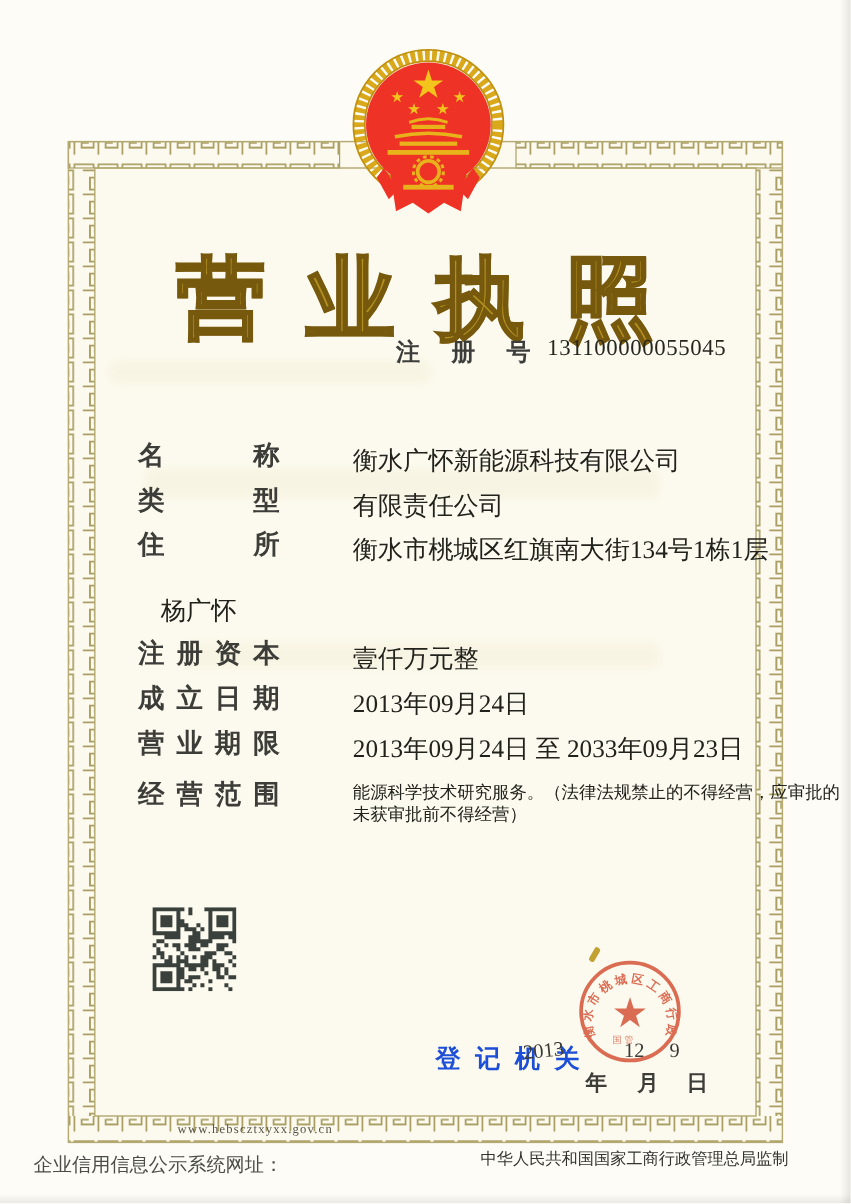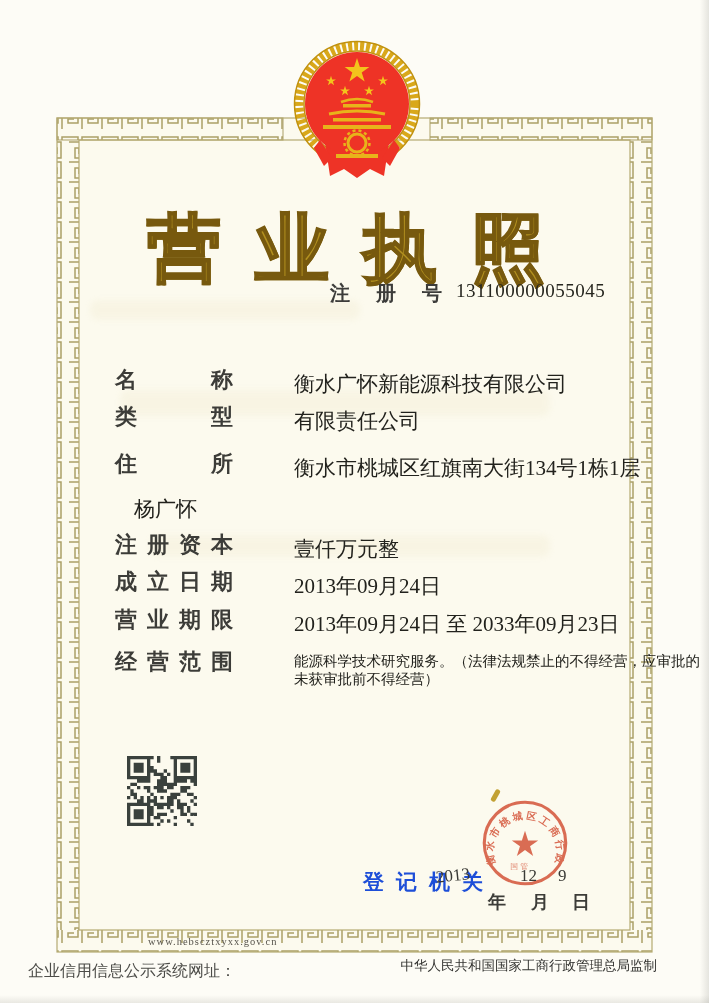--- a/index.html
+++ b/index.html
@@ -166,21 +166,21 @@
   </div>
 
   <div class="field" style="top:368px">
     <span class="f-label">名称</span>
     <span class="f-value">衡水广怀新能源科技有限公司</span>
   </div>
   <div class="field" style="top:405px">
     <span class="f-label">类型</span>
     <span class="f-value">有限责任公司</span>
   </div>
-  <div class="field" style="top:452px">
+  <div class="field" style="top:442px">
     <span class="f-label">住所</span>
     <span class="f-value">衡水市桃城区红旗南大街134号1栋1层</span>
   </div>
   <div class="field" style="top:493px">
     <span class="f-value">杨广怀</span>
   </div>
   <div class="field" style="top:533px">
     <span class="f-label">注册资本</span>
     <span class="f-value">壹仟万元整</span>
   </div>

